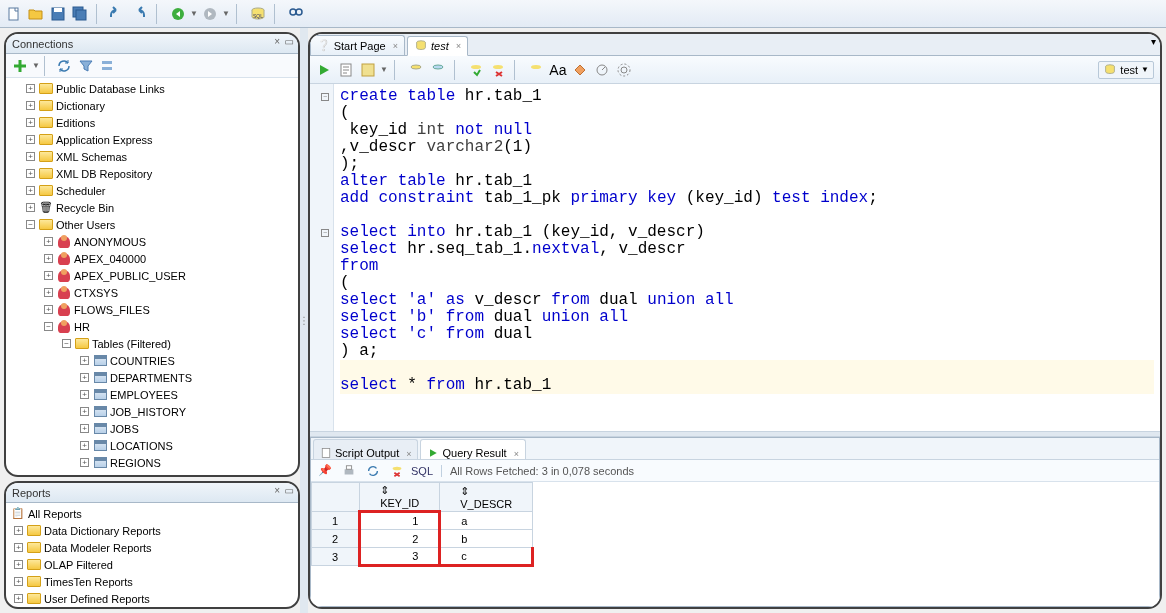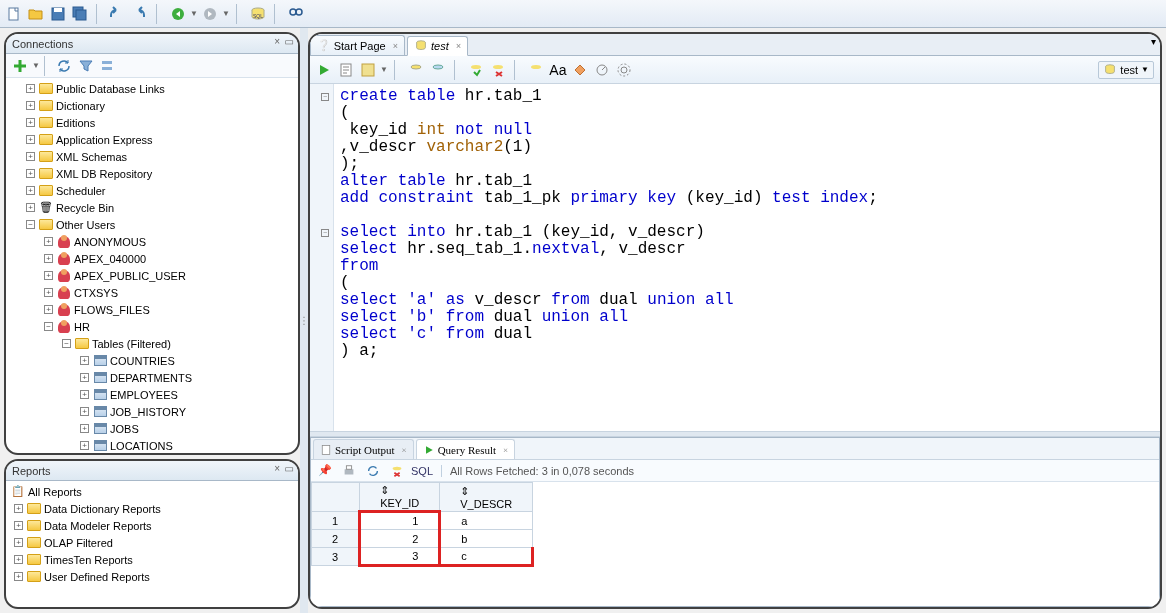--- a/index.html
+++ b/index.html
@@ -36,27 +36,27 @@
 .db-selector { position: absolute; right: 6px; display: flex; align-items: center; gap: 3px; border: 1px solid #b8c8d8; padding: 1px 4px; border-radius: 2px; cursor: pointer; background: #f0f5fa; }
 .sub-tab-bar { height: 22px; background: #f0f5fa; border-bottom: 1px solid #c8d4e0; display: flex; align-items: flex-end; padding-left: 4px; }
 .sub-tab { height: 20px; padding: 0 10px; border: 1px solid #c8d4e0; border-bottom: none; border-radius: 3px 3px 0 0; display: flex; align-items: center; margin-right: 2px; cursor: pointer; background: #e8eef5; }
 .sub-tab.active { background: #fff; }
 .editor { flex: 1; background: #fff; overflow: auto; display: flex; }
 .gutter { width: 24px; background: #f0f5fa; border-right: 1px solid #d8e2ec; padding: 4px 2px; font-size: 10px; color: #888; }
 .gutter-line { height: 17px; display: flex; align-items: center; justify-content: flex-end; padding-right: 2px; }
 .gutter-mark { width: 8px; height: 8px; border: 1px solid #888; font-size: 7px; display: flex; align-items: center; justify-content: center; }
 .code { flex: 1; padding: 4px 6px; font-family: 'Courier New', monospace; font-size: 16px; line-height: 17px; white-space: pre; }
 .kw { color: #0000cc; }
-.dt { color: #a16207; }
+.dt { color: #404040; }
 .str { color: #0000cc; }
 .highlight-line { background: #fffae8; display: block; }
 .splitter-h { height: 6px; background: #e0e8f0; cursor: row-resize; border-top: 1px solid #c8d4e0; border-bottom: 1px solid #c8d4e0; }
 .output-panel { height: 170px; background: #fff; display: flex; flex-direction: column; border: 1px solid #a8b8c8; }
 .output-tabs { height: 22px; background: #f0f5fa; display: flex; align-items: flex-end; border-bottom: 1px solid #c8d4e0; }
-.out-tab { height: 20px; border: 1px solid #c8d4e0; border-bottom: none; padding: 0 6px; display: flex; align-items: center; gap: 3px; border-radius: 3px 3px 0 0; cursor: pointer; margin-left: 2px; background: #e8eef5; font-family: Liberation Serif, serif; }
+.out-tab { height: 20px; border: 1px solid #c8d4e0; border-bottom: none; padding: 0 6px; display: flex; align-items: flex-end; gap: 3px; border-radius: 3px 3px 0 0; cursor: pointer; margin-left: 2px; background: #e8eef5; }
 .out-tab.active { background: #fff; }
 .out-toolbar { height: 22px; background: #f8fbfe; border-bottom: 1px solid #d8e2ec; display: flex; align-items: center; padding: 0 4px; gap: 4px; }
 .out-status { color: #555; border-left: 1px solid #c0d0e0; padding-left: 8px; margin-left: 4px; }
 .result-grid { flex: 1; overflow: auto; }
 .result-table { border-collapse: collapse; }
 .result-table th, .result-table td { border: 1px solid #c8d4e0; padding: 1px 20px; height: 18px; font-size: 11px; text-align: left; }
 .result-table th { background: #f0f5fa; font-weight: normal; }
 .result-table .rownum { background: #f0f5fa; text-align: right; width: 30px; }
 svg { display: block; }
 </style>
@@ -324,21 +324,21 @@
         <div class="tree-item" style="padding-left:74px">
             <span class="exp">+</span>
             <span class="tree-icon">
               <span class="table-icon"></span>
             </span>
             <span>REGIONS</span>
           </div>
       </div>
     </div>
 
-    <div class="panel" style="height:150px">
+    <div class="panel" style="height:128px">
       <div class="panel-header">
         <span>Reports</span>
         <span class="panel-close">×</span>
         <span class="panel-min">▭</span>
       </div>
       <div class="tree">
         <div class="tree-item" style="padding-left:4px">
             <span class="tree-icon">📋</span>
             <span>All Reports</span>
           </div>
@@ -512,21 +512,22 @@
 <span class="kw">add</span> <span class="kw">constraint</span> tab_1_pk <span class="kw">primary</span> <span class="kw">key</span> (key_id) <span class="kw">test</span> <span class="kw">index</span>;
 
 <span class="kw">select</span> <span class="kw">into</span> hr.tab_1 (key_id, v_descr)
 <span class="kw">select</span> hr.seq_tab_1.<span class="kw">nextval</span>, v_descr
 <span class="kw">from</span>
 (
 <span class="kw">select</span> <span class="str">'a'</span> <span class="kw">as</span> v_descr <span class="kw">from</span> dual <span class="kw">union</span> <span class="kw">all</span>
 <span class="kw">select</span> <span class="str">'b'</span> <span class="kw">from</span> dual <span class="kw">union</span> <span class="kw">all</span>
 <span class="kw">select</span> <span class="str">'c'</span> <span class="kw">from</span> dual
 ) a;
-</div>
+<span class="highlight-line">
+<span class="kw">select</span> * <span class="kw">from</span> hr.tab_1</span></div>
       </div>
       <div class="splitter-h"></div>
       <div class="output-panel">
         <div class="output-tabs">
           <div class="out-tab">
             <svg style="width:12px;height:12px" viewBox="0 0 16 16">
                 <rect x="3" y="2" width="10" height="12" fill="#fff" stroke="#888"></rect>
               </svg>
             <span>Script Output</span>
             <span class="tab-close">×</span>

